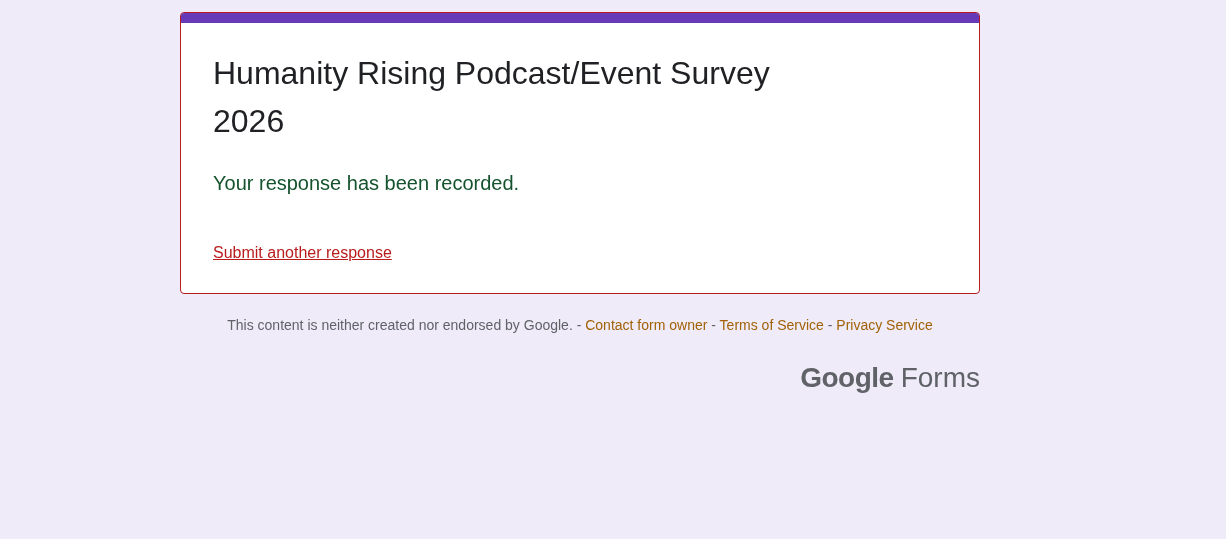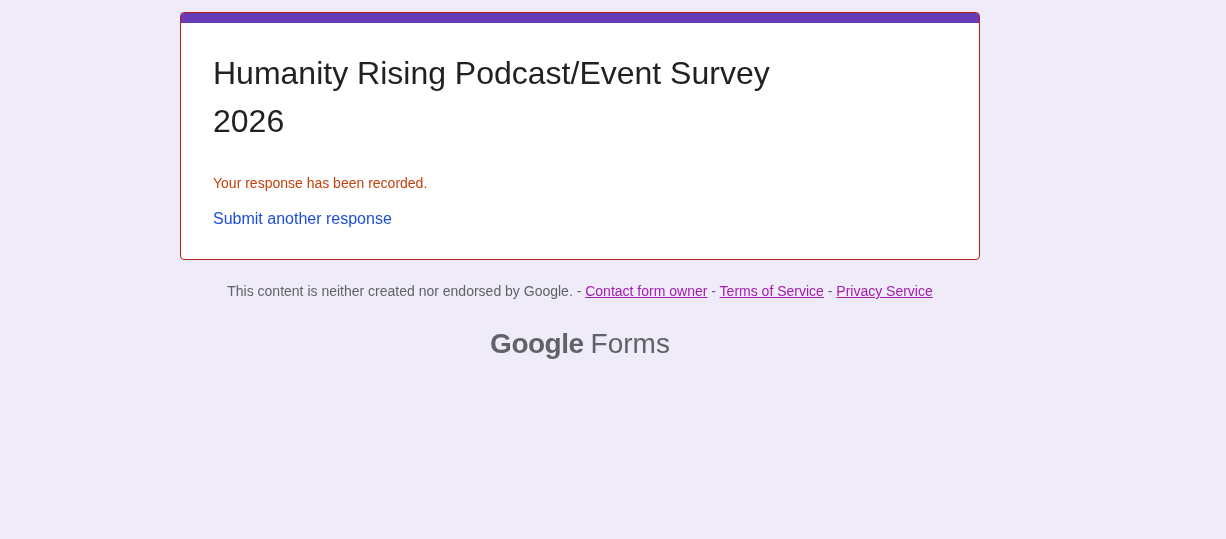--- a/index.html
+++ b/index.html
@@ -38,50 +38,52 @@
   .form-title {
     margin: 0;
     font-size: 32px;
     line-height: 48px;
     font-weight: 400;
     color: #202124;
     max-width: 600px;
     letter-spacing: 0;
   }
   .confirmation {
-    margin: 26px 0 14px 0;
-    font-size: 14px;
+    margin: 26px 0 8px 0;
+    font-size: 20px;
     line-height: 24px;
-    color: #c2410c;
+    color: #14532d;
   }
   .resubmit-link {
     display: inline-block;
+    margin-top: 40px;
     font-size: 16px;
     line-height: 20px;
-    color: #1d4ed8;
+    color: #b91c1c;
+    text-decoration: underline;
     cursor: pointer;
   }
   .footer {
     text-align: center;
     color: #5F6368;
     font-size: 14px;
     line-height: 20px;
   }
   .footer-disclaimer { margin-top: 21px; }
   .footer-suspicious { margin-top: 13px; }
   .footer a {
-    color: #a21caf;
-    text-decoration: underline;
+    color: #a16207;
     cursor: pointer;
   }
   .logo {
     margin-top: 26px;
     font-size: 28px;
     line-height: 34px;
     color: #5F6368;
+    text-align: right;
   }
   .logo-google {
     font-weight: 600;
     letter-spacing: -0.5px;
   }
   .logo-forms {
     font-weight: 400;
     margin-left: 7px;
     color: #5F6368;
   }

